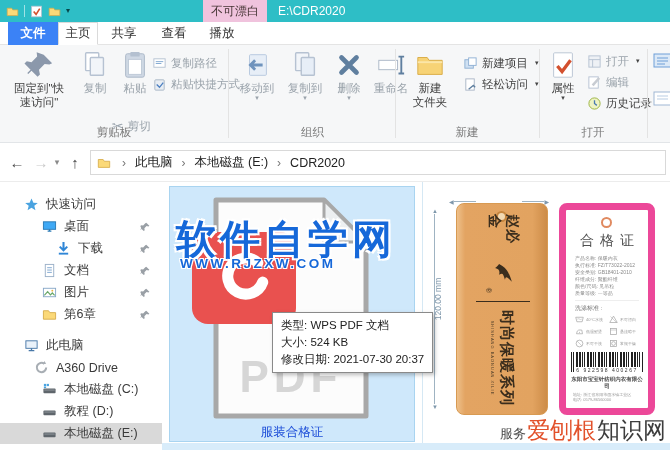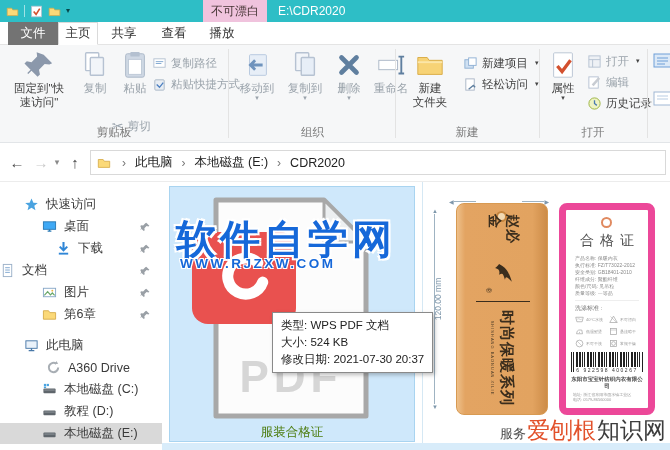--- a/index.html
+++ b/index.html
@@ -14,21 +14,21 @@
   .qat-sep{width:1px;height:12px;background:rgba(255,255,255,.55);}
   .qat-caret{color:#06474b;font-size:8px;line-height:8px;}
   .ctx-tab{position:absolute;left:203px;top:0;width:64px;height:22px;background:#f0c3dd;
     color:#433;font-size:12px;display:flex;align-items:center;justify-content:center;}
   .win-title{position:absolute;left:278px;top:0;height:22px;display:flex;align-items:center;
     color:#fff;font-size:12px;}
 
   
   .tabrow{position:absolute;left:0;top:22px;width:670px;height:23px;background:#fff;border-bottom:1px solid #e4e4e4;}
   .tab{position:absolute;top:0;height:23px;display:flex;align-items:center;justify-content:center;font-size:12.5px;color:#333;}
-  .tab-file{background:#737373;color:#fff;}
+  .tab-file{background:#3b82f6;color:#fff;font-weight:bold;}
   .tab-active{background:#fff;border:1px solid #dadada;border-bottom:1px solid #fff;}
 
   
   .ribbon{position:absolute;left:0;top:45px;width:670px;height:98px;background:#f6f7f8;border-bottom:1px solid #e2e5e8;}
   .rg{position:absolute;top:0;bottom:0;}
   .gl{position:absolute;bottom:2px;left:0;right:0;text-align:center;font-size:11.5px;color:#7a7a7a;}
   .gsep{position:absolute;top:4px;bottom:4px;width:1px;background:#e3e3e3;}
   .bb{position:absolute;top:2px;display:flex;flex-direction:column;align-items:center;}
   .bi{width:30px;height:30px;margin:3px 0 1px;}
   .bl{font-size:11.5px;line-height:14px;color:#444;text-align:center;white-space:nowrap;}
@@ -67,21 +67,21 @@
     display:flex;align-items:center;justify-content:center;}
   .pdfletters{position:absolute;left:48px;top:170px;width:162px;text-align:center;
     font-size:44px;font-weight:bold;color:#d6d6d6;letter-spacing:5px;}
   .wm-title{position:absolute;left:14px;top:30px;white-space:nowrap;font-size:40px;font-weight:700;color:#1668d9;
     letter-spacing:4px;text-shadow:-2px -2px 0 #fff,2px -2px 0 #fff,-2px 2px 0 #fff,2px 2px 0 #fff;}
   .wm-url{position:absolute;left:18px;top:74px;font-size:13.5px;font-weight:700;color:#1668d9;letter-spacing:2.5px;
     text-shadow:-1px -1px 0 #fff,1px -1px 0 #fff,-1px 1px 0 #fff,1px 1px 0 #fff;}
   .tooltip{position:absolute;left:110px;top:130px;background:#fff;border:1px solid #8a8a8a;
     box-shadow:2px 2px 4px rgba(0,0,0,.25);padding:4px 8px;font-size:11.5px;line-height:17px;color:#222;
     white-space:nowrap;z-index:10;}
-  .fname{position:absolute;left:7px;top:242px;width:246px;text-align:center;font-size:12.5px;color:#4d7c0f;}
+  .fname{position:absolute;left:7px;top:242px;width:246px;text-align:center;font-size:12.5px;color:#1d4ed8;}
 
   
   .preview{position:absolute;left:422px;top:182px;right:0;bottom:0;background:#fff;border-left:1px solid #d5e8f4;}
   .dimtop{position:absolute;left:26px;top:6px;width:100px;display:flex;align-items:center;font-size:8.5px;color:#7e97ab;}
   .dimtop .ln{flex:1;border-top:1px solid #9fb3c2;}
   .arr-l::before{content:"◀";font-size:6px;color:#7e97ab;}
   .arr-r::before{content:"▶";font-size:6px;color:#7e97ab;}
   .dimtop .txt{padding:0 4px;margin-top:16px;}
   .vline{position:absolute;left:9px;top:26px;height:202px;display:flex;flex-direction:column;align-items:center;font-size:6px;color:#7e97ab;}
   .vline .vl{flex:1;border-left:1px solid #9fb3c2;}
@@ -337,21 +337,21 @@
     <div class="srow" style="top:56px;padding-left:56px;">
       <svg class="icn" viewBox="0 0 16 16">
           <path d="M8 1v8M4 6l4 4 4-4" stroke="#2f86d6" stroke-width="2.2" fill="none"></path>
           <path d="M3 13.5h10" stroke="#2f86d6" stroke-width="2"></path>
         </svg>
       <span>下载</span>
       <svg class="pin-ind" viewBox="0 0 16 16">
           <path d="M10 1l5 5-1.5 1-3-.5L7 10l.5 3L6 14.5 2.5 11 1 12.5l-.5-.5L2 10 .5 6.5 2 5l3 .5L8.5 2z" fill="#9aa0a6"></path>
         </svg>
     </div>
-    <div class="srow" style="top:78px;font-family:Liberation Mono, monospace;">
+    <div class="srow" style="top:78px;padding-left:42px;font-family:Liberation Mono, monospace;">
       <svg class="icn" viewBox="0 0 16 16">
           <rect x="3.5" y="1.5" width="9" height="13" fill="#fff" stroke="#9ab0c8"></rect>
           <path d="M5.5 5h5M5.5 7.5h5M5.5 10h5" stroke="#7fa6d0" stroke-width="1"></path>
         </svg>
       <span>文档</span>
       <svg class="pin-ind" viewBox="0 0 16 16">
           <path d="M10 1l5 5-1.5 1-3-.5L7 10l.5 3L6 14.5 2.5 11 1 12.5l-.5-.5L2 10 .5 6.5 2 5l3 .5L8.5 2z" fill="#9aa0a6"></path>
         </svg>
     </div>
     <div class="srow" style="top:100px;padding-left:42px;">
@@ -374,21 +374,21 @@
           <path d="M10 1l5 5-1.5 1-3-.5L7 10l.5 3L6 14.5 2.5 11 1 12.5l-.5-.5L2 10 .5 6.5 2 5l3 .5L8.5 2z" fill="#9aa0a6"></path>
         </svg>
     </div>
     <div class="srow" style="top:153px;padding-left:24px;">
       <svg class="icn" viewBox="0 0 16 16">
           <rect x="2" y="3" width="12" height="8" fill="#eaf2fa" stroke="#4878a8"></rect>
           <path d="M5 13.5h6M8 11v2.5" stroke="#4878a8" stroke-width="1.4"></path>
         </svg>
       <span>此电脑</span>
     </div>
-    <div class="srow" style="top:175px;padding-left:46px;">
+    <div class="srow" style="top:175px;padding-left:34px;">
       <svg class="icn" viewBox="0 0 16 16">
           <path d="M13 8a5 5 0 1 1-2-4" stroke="#a8aeb4" stroke-width="2.2" fill="none"></path>
           <path d="M11 1l2 3-3.5.5z" fill="#a8aeb4"></path>
         </svg>
       <span>A360 Drive</span>
     </div>
     <div class="srow" style="top:197px;padding-left:42px;">
       <svg class="icn" viewBox="0 0 16 16">
           <rect x="1.5" y="7" width="13" height="5" rx="1" fill="#5f666c"></rect>
           <rect x="2.5" y="8" width="11" height="1.2" fill="#8a9096"></rect>

